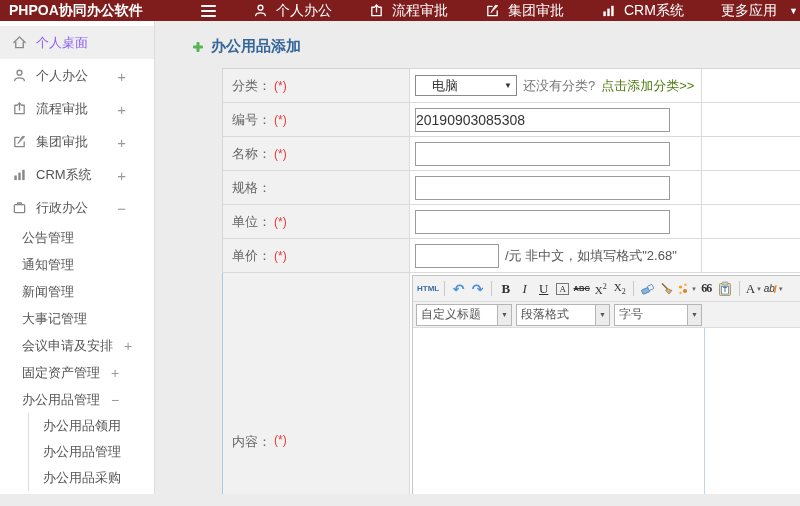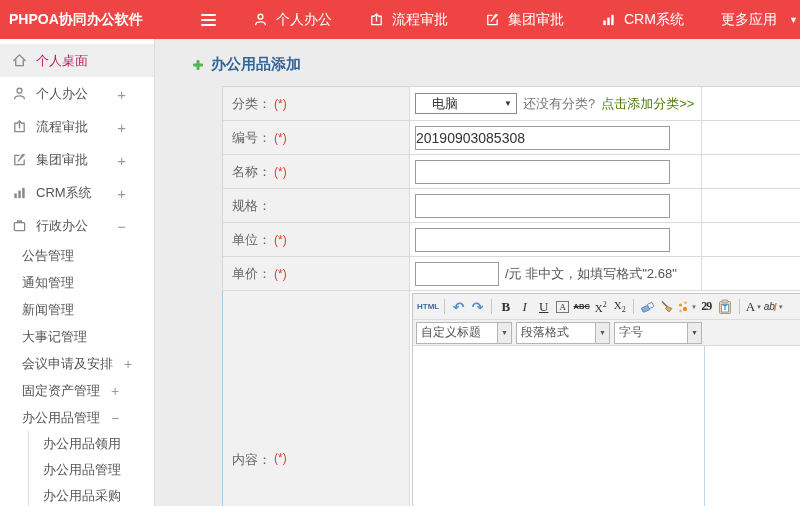--- a/index.html
+++ b/index.html
@@ -1,31 +1,31 @@
 <!DOCTYPE html>
 <html><head>
 <meta charset="utf-8">
 <style>
   html,body{margin:0;padding:0;}
   body{width:800px;height:506px;overflow:hidden;background:#ececec;
        font-family:"Liberation Sans","DejaVu Sans",sans-serif;font-size:13px;color:#555;}
   
-  .navbar{height:39px;background:#ef4444;display:flex;align-items:center;color:#fff;}
+  .navbar{height:21px;background:#7f1d1d;display:flex;align-items:center;color:#fff;}
   .logo{width:170px;padding-left:9px;font-weight:bold;font-size:14px;white-space:nowrap;cursor:pointer;}
   .hamburger{width:26px;height:20px;margin-left:16px;display:flex;flex-direction:column;justify-content:center;gap:3px;align-items:center;cursor:pointer;}
   .hamburger span{display:block;width:15px;height:2px;background:#fff;border-radius:1px;}
   .nav-items{display:flex;margin-left:32px;gap:37px;font-size:14px;align-items:center;}
   .nav-item{display:flex;align-items:center;gap:8px;cursor:pointer;white-space:nowrap;}
   .nav-caret{font-size:9px;margin-left:4px;}
   
   .layout{display:flex;height:473px;}
   .sidebar{width:155px;background:#fff;border-right:1px solid #dcdcdc;box-sizing:border-box;padding-top:5px;overflow:hidden;flex:none;}
   .side-item{position:relative;display:flex;align-items:center;gap:9px;cursor:pointer;color:#555;}
   .side-item.lvl1{height:33px;padding-left:12px;}
-  .side-item.lvl1.active{background:#efefef;color:#be185d;}
+  .side-item.lvl1.active{background:#efefef;color:#8b5cf6;}
   .side-item.lvl2{height:27px;padding-left:22px;}
   .side-item.lvl3{height:26px;padding-left:14px;}
   .l3group{margin-left:28px;border-left:1px solid #ddd;}
   .side-toggle{position:absolute;right:28px;top:50%;transform:translateY(-50%);color:#999;font-size:15px;}
   .side-toggle.inline{position:static;transform:none;margin-left:2px;font-size:14px;}
   .icon{display:inline-flex;align-items:center;justify-content:center;}
   
   .content{flex:1;position:relative;overflow:hidden;background:#ececec;}
   .page-title{margin:16px 0 12px 37px;display:flex;gap:7px;
               color:#336699;font-weight:bold;font-size:15px;}
@@ -360,21 +360,21 @@
                 <span class="tb">
                   <svg width="13" height="14" viewBox="0 0 13 14">
                     <circle cx="3.5" cy="5" r="1.6" fill="#f39c12"></circle>
                     <circle cx="8.5" cy="2.8" r="1.3" fill="#f5b041"></circle>
                     <circle cx="8" cy="9" r="2" fill="#e67e22"></circle>
                     <circle cx="3.5" cy="11" r="1.2" fill="#f5b041"></circle>
                   </svg>
                   <span class="car8">▾</span>
                 </span>
                 <span class="tb">
-                  <b class="t-serif" style="font-size:12px;letter-spacing:-1px">29</b>
+                  <b class="t-serif" style="font-size:12px;letter-spacing:-1px">66</b>
                 </span>
                 <span class="tb">
                   <svg width="14" height="15" viewBox="0 0 14 15">
                     <rect x="1.5" y="2.5" width="11" height="12" rx="1" fill="#e8d9b0" stroke="#9c8a58" stroke-width="0.8"></rect>
                     <rect x="4" y="1" width="6" height="3" rx="1" fill="#cfcfcf" stroke="#888" stroke-width="0.7"></rect>
                     <rect x="3.5" y="5.5" width="7" height="7.5" fill="#fff" stroke="#5b87b5" stroke-width="0.8"></rect>
                     <text x="7" y="11.3" font-size="6.5" text-anchor="middle" fill="#2d6da8" font-weight="bold">T</text>
                   </svg>
                 </span>
                 <span class="tb-sep"></span>

